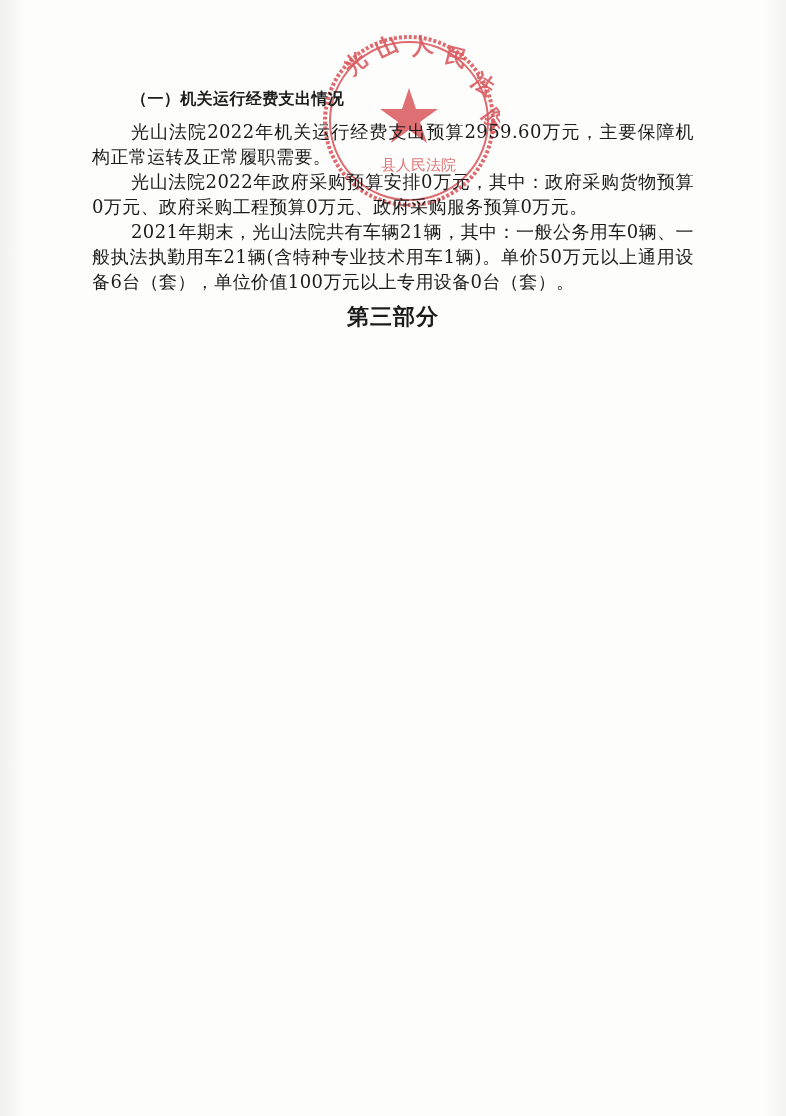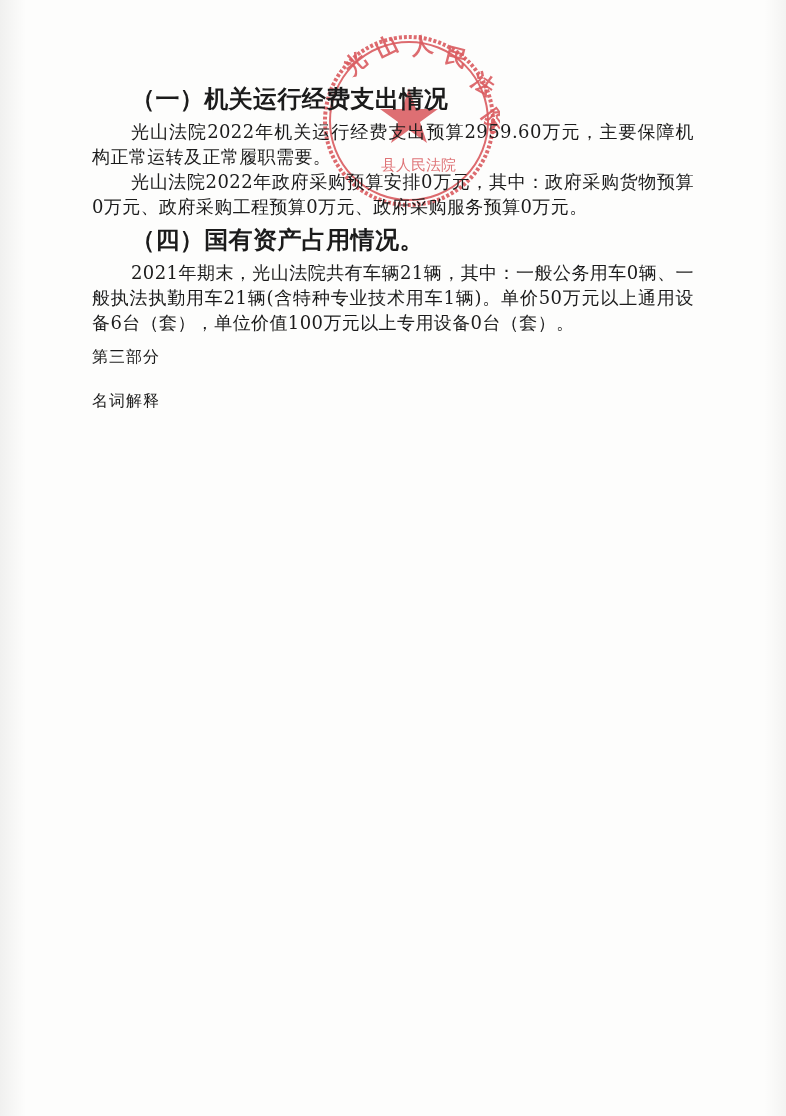--- a/index.html
+++ b/index.html
@@ -46,32 +46,32 @@
     line-height: 25px;
     text-align: justify;
     text-justify: inter-ideograph;
     margin: 0 0 0 0;
     letter-spacing: 0.4px;
   }
   .para.indent {
     text-indent: 39px;
   }
   .heading {
-    font-size: 24px;
+    font-size: 16px;
     line-height: 41px;
     font-weight: bold;
     text-indent: 39px;
     letter-spacing: 0.4px;
     margin: 0;
   }
   .center-heading {
-    font-size: 16px;
+    font-size: 22px;
     line-height: 44px;
-    font-weight: normal;
-    text-align: left;
+    font-weight: bold;
+    text-align: center;
     letter-spacing: 1px;
     margin: 0;
   }
 
   
   .seal {
     position: absolute;
     left: 318px;
     top: 30px;
     width: 182px;
@@ -110,21 +110,19 @@
   </div>
 
   <div class="doc-body">
 
     <p class="heading">（一）机关运行经费支出情况</p>
     <p class="para indent">光山法院2022年机关运行经费支出预算2959.60万元，主要保障机构正常运转及正常履职需要。</p>
 
     <p class="para indent">光山法院2022年政府采购预算安排0万元，其中：政府采购货物预算0万元、政府采购工程预算0万元、政府采购服务预算0万元。</p>
 
 
-    <p class="heading">（四）国有资产占用情况。</p>
     <p class="para indent">2021年期末，光山法院共有车辆21辆，其中：一般公务用车0辆、一般执法执勤用车21辆(含特种专业技术用车1辆)。单价50万元以上通用设备6台（套），单位价值100万元以上专用设备0台（套）。</p>
 
     <p class="center-heading">第三部分</p>
-    <p class="center-heading">名词解释</p>
 
 
   </div>
 </div>
 
 </body></html>

